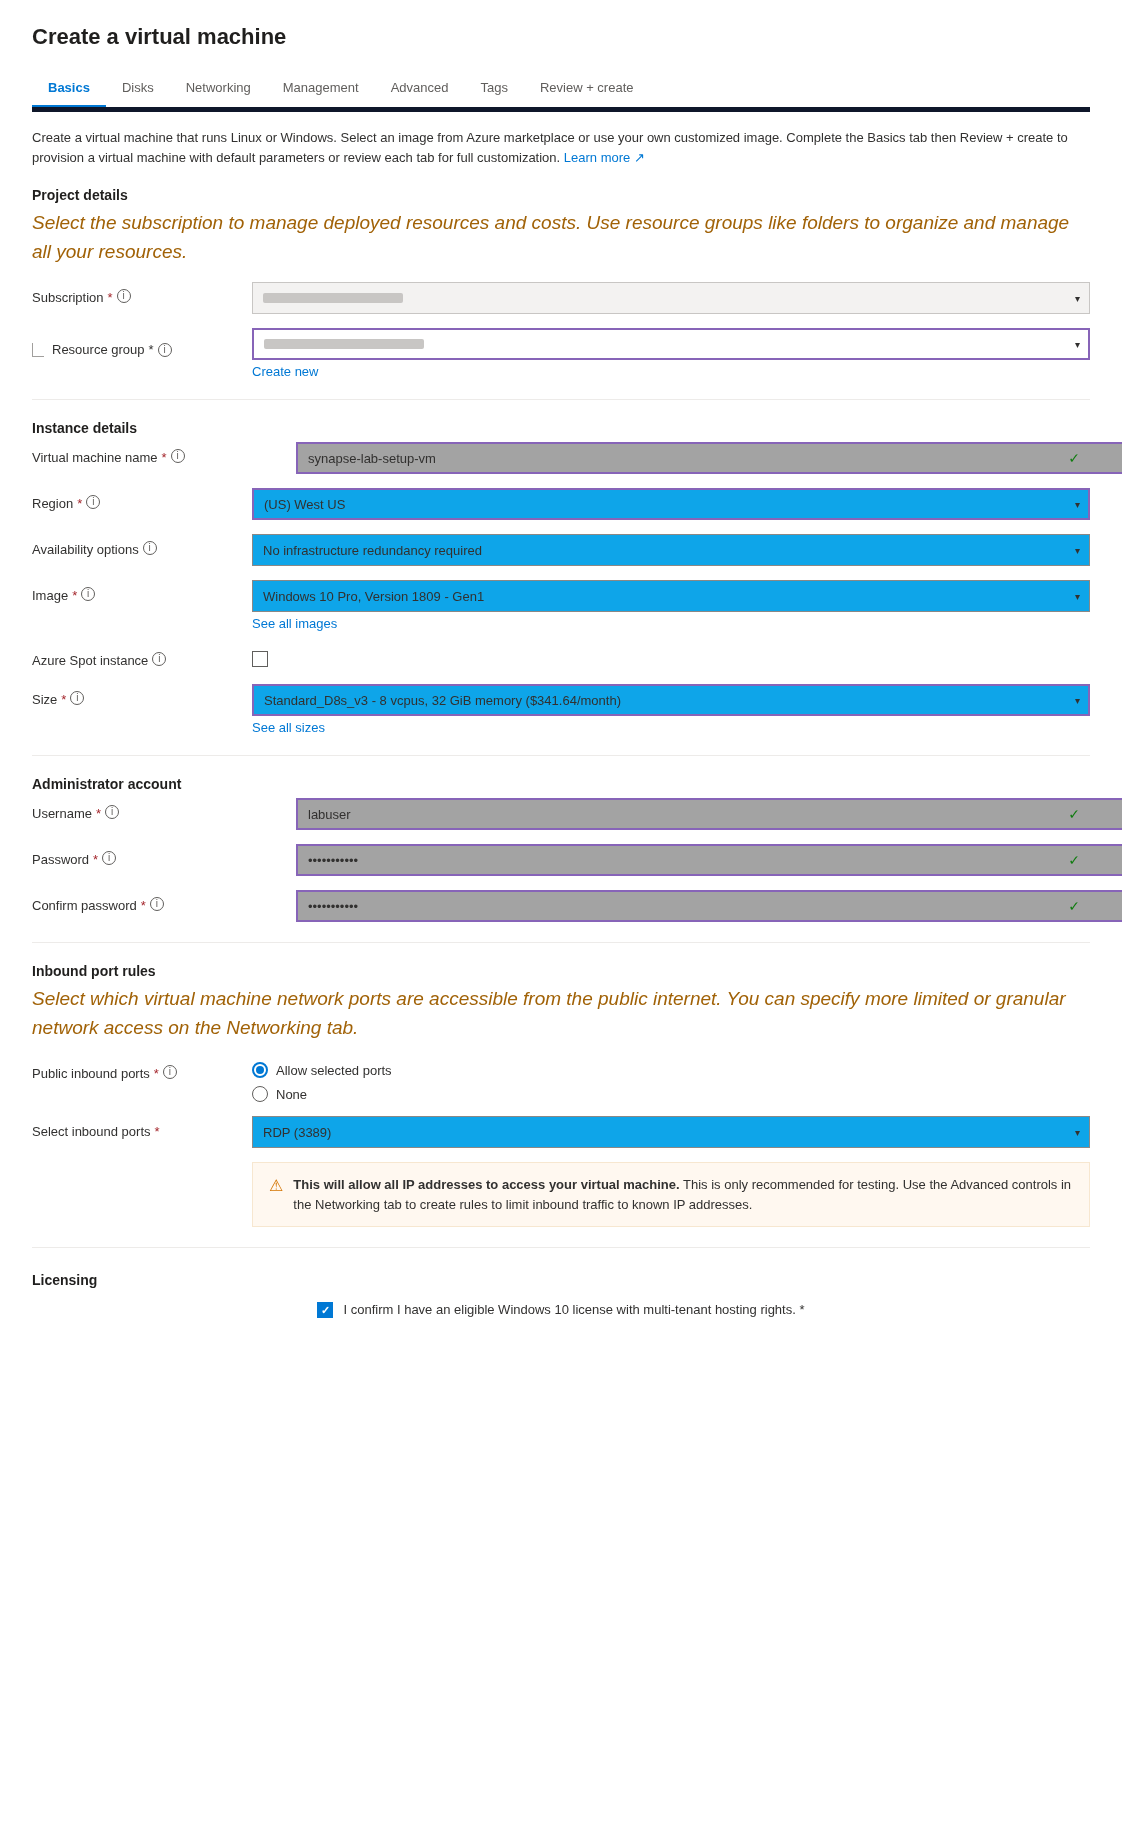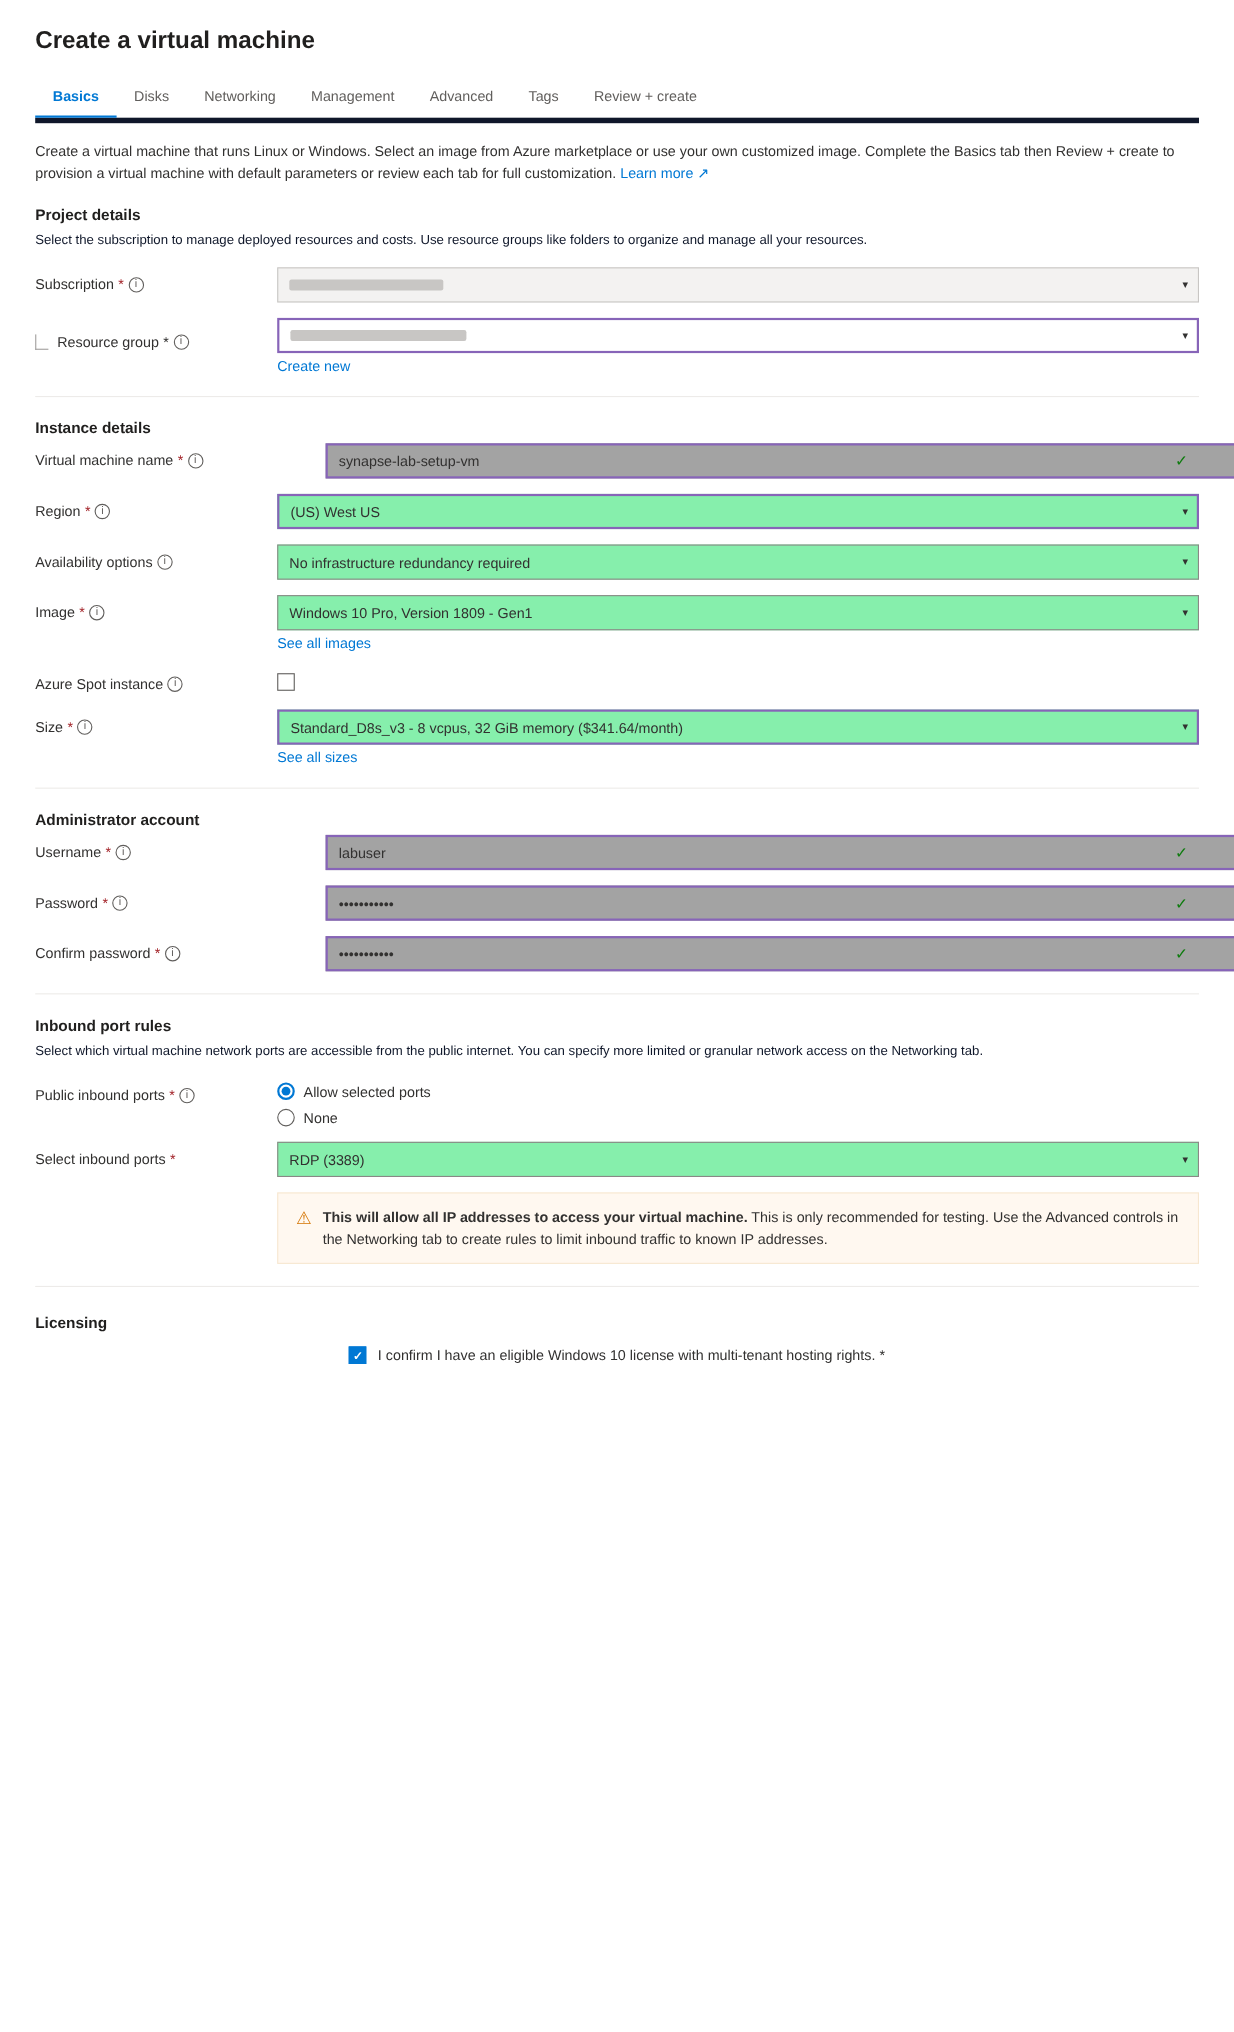--- a/index.html
+++ b/index.html
@@ -48,39 +48,39 @@
       font-size: 13px;
     }
     .section-title {
       font-size: 14px;
       font-weight: 700;
       color: #201f1e;
       margin-top: 20px;
       margin-bottom: 6px;
     }
     .section-desc {
-      font-size: 12px;
-      color: #0f172a;
+      font-size: 19px;
+      color: #a16207;
       margin-bottom: 16px;
       line-height: 1.5;
+      font-style: italic;
     }
     .form-row {
       display: flex;
       align-items: flex-start;
       margin-bottom: 14px;
     }
     .form-label {
       width: 220px;
       min-width: 220px;
       font-size: 13px;
       color: #323130;
       padding-top: 7px;
       line-height: 1.4;
       display: flex;
-      align-items: center;
       gap: 4px;
     }
     .form-label .required {
       color: #a4262c;
       font-size: 13px;
     }
     .info-icon {
       width: 14px;
       height: 14px;
       border-radius: 50%;
@@ -99,21 +99,21 @@
     .select-wrapper {
       position: relative;
       width: 100%;
     }
     .select-field {
       width: 100%;
       padding: 6px 32px 6px 10px;
       border: 1px solid #8a8886;
       font-size: 13px;
       color: #323130;
-      background: #86efac;
+      background: #0ea5e9;
       appearance: none;
       cursor: pointer;
       height: 32px;
     }
     .select-field.has-value {
       border-color: #8a8886;
     }
     .select-field.highlighted {
       border: 2px solid #8764b8;
       outline: none;

